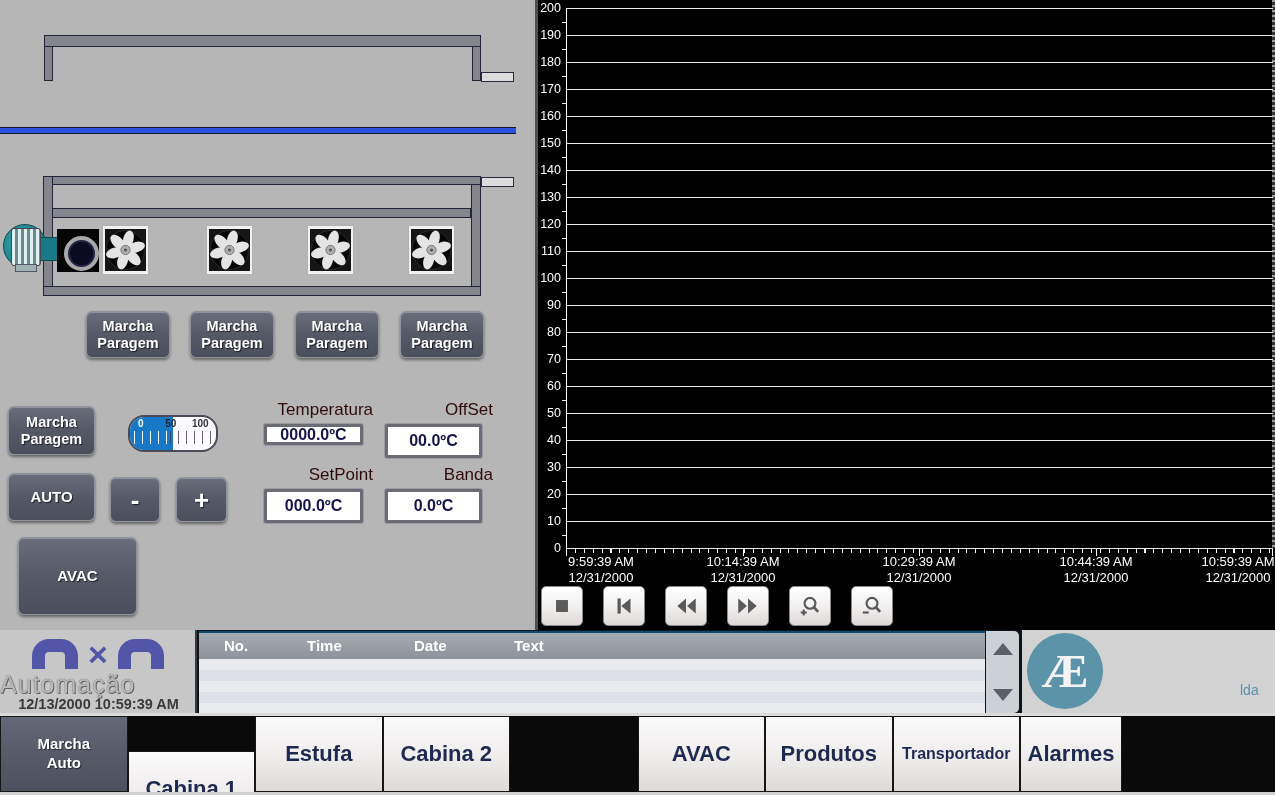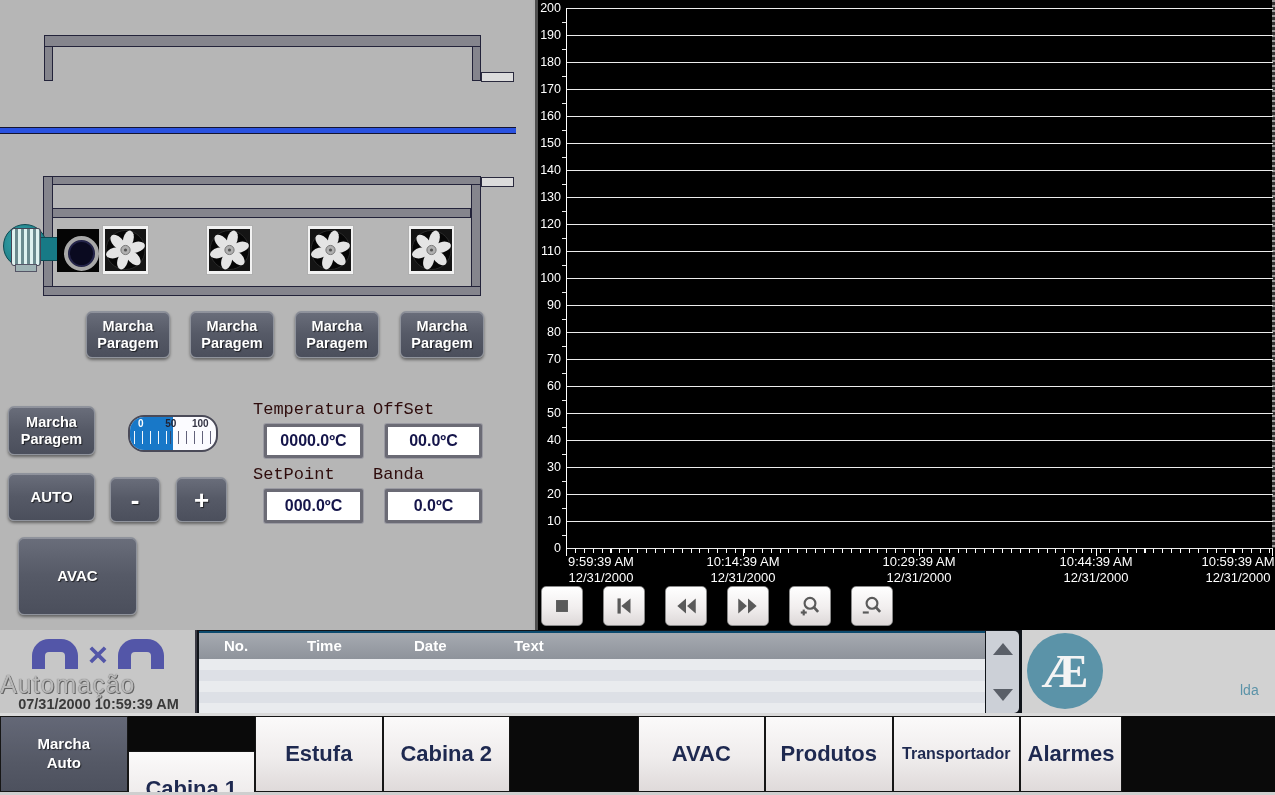--- a/index.html
+++ b/index.html
@@ -41,21 +41,21 @@
   .gauge .fill{position:absolute;left:0;top:0;bottom:0;width:50%;background:#1878c8;}
   .gauge .tks{position:absolute;top:14px;height:13px;}
   .gauge .tkl{left:4px;width:41%;background:repeating-linear-gradient(90deg,rgba(255,255,255,.95) 0 1px,transparent 1px 8px);}
   .gauge .tkr{left:47%;width:49%;background:repeating-linear-gradient(90deg,rgba(60,60,90,.8) 0 1px,transparent 1px 8px);}
   .gauge .gl{position:absolute;top:1px;font-size:10px;font-weight:bold;}
   .g0{left:8px;color:#fff;}
   .g50{left:41%;color:#223;}
   .g100{left:72%;color:#334;}
 
   
-  .flabel{position:absolute;width:120px;text-align:left;font-size:17px;color:#2e0c0c;font-weight:500;font-family:Liberation Mono, monospace;}
+  .flabel{position:absolute;width:120px;text-align:right;font-size:17px;color:#2e0c0c;font-weight:500;}
   .vbox{position:absolute;background:#fff;border:3px solid #6b6b75;border-radius:2px;box-sizing:border-box;
         display:flex;align-items:center;justify-content:center;font-size:16px;font-weight:bold;color:#15154a;
         box-shadow:0 0 0 1px #9a9aa2;}
 
   
   .chart{position:absolute;left:533px;top:0;width:742px;height:630px;background:#000;overflow:hidden;color:#fff;}
   .chart .bevel{position:absolute;left:0;top:0;width:5px;height:630px;
                 background:linear-gradient(90deg,#b2b2b2 0 2px,#4e4e4e 2px 5px);}
   .ylab{position:absolute;width:26px;text-align:right;font-size:12.5px;line-height:14px;}
   .grid{position:absolute;left:34px;width:706px;height:1px;background:#ececec;}
@@ -235,21 +235,21 @@
     <div class="gauge">
       <div class="fill"></div>
       <div class="tks tkl abs"></div>
       <div class="tks tkr abs"></div>
       <span class="gl g0">0</span>
       <span class="gl g50">50</span>
       <span class="gl g100">100</span>
     </div>
 
     <div class="flabel" style="left:253px;top:400px;">Temperatura</div>
-    <div class="vbox" style="left:264px;top:424px;width:99px;height:34px;">0000.0ºC</div>
+    <div class="vbox" style="left:264px;top:424px;width:99px;height:21px;">0000.0ºC</div>
     <div class="flabel" style="left:373px;top:400px;">OffSet</div>
     <div class="vbox" style="left:385px;top:424px;width:97px;height:34px;">00.0ºC</div>
     <div class="flabel" style="left:253px;top:465px;">SetPoint</div>
     <div class="vbox" style="left:264px;top:489px;width:99px;height:34px;">000.0ºC</div>
     <div class="flabel" style="left:373px;top:465px;">Banda</div>
     <div class="vbox" style="left:385px;top:489px;width:97px;height:34px;">0.0ºC</div>
 
     <button class="dbtn" style="left:8px;top:473px;width:87px;height:48px;font-size:15px;">AUTO</button>
     <button class="dbtn bigsym" style="left:110px;top:477px;width:50px;height:45px;">-</button>
     <button class="dbtn bigsym" style="left:176px;top:477px;width:51px;height:45px;">+</button>
@@ -397,21 +397,21 @@
 
   <div class="bstrip">
 
     <div class="lpanel dots">
       <div class="nxn">
         <div class="arch"></div>
         <div class="xmark">×</div>
         <div class="arch"></div>
       </div>
       <div class="automacao">Automação</div>
-      <div class="stamp">07/31/2000 10:59:39 AM</div>
+      <div class="stamp">12/13/2000 10:59:39 AM</div>
     </div>
 
     <div class="atable dots">
       <div class="ahead" id="alarm-head">
           <span style="left: 25px;">No.</span>
           <span style="left: 108px;">Time</span>
           <span style="left: 215px;">Date</span>
           <span style="left: 315px;">Text</span>
         </div>
       <div id="alarm-body">

